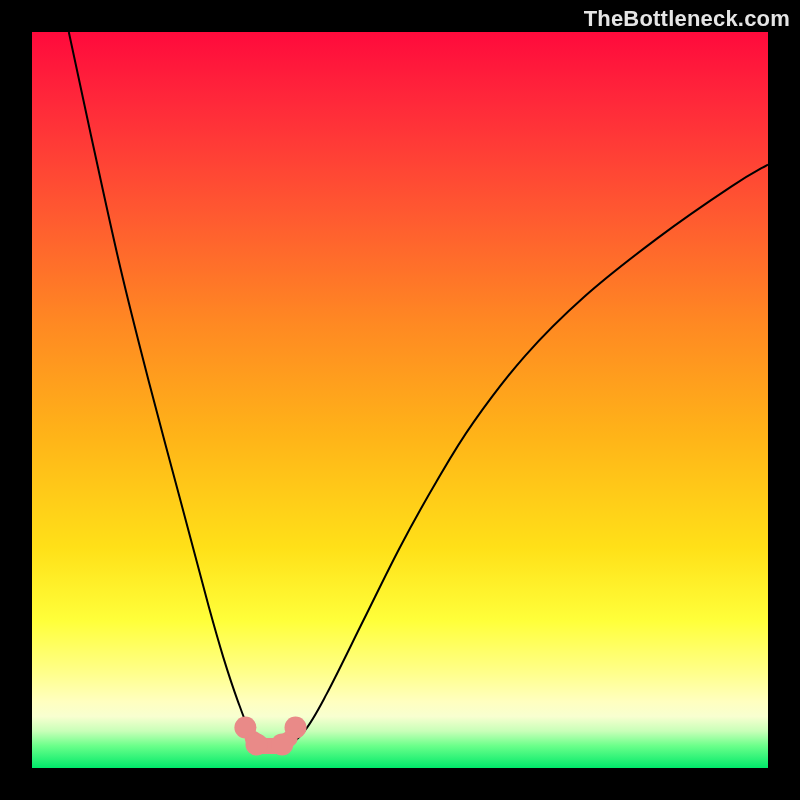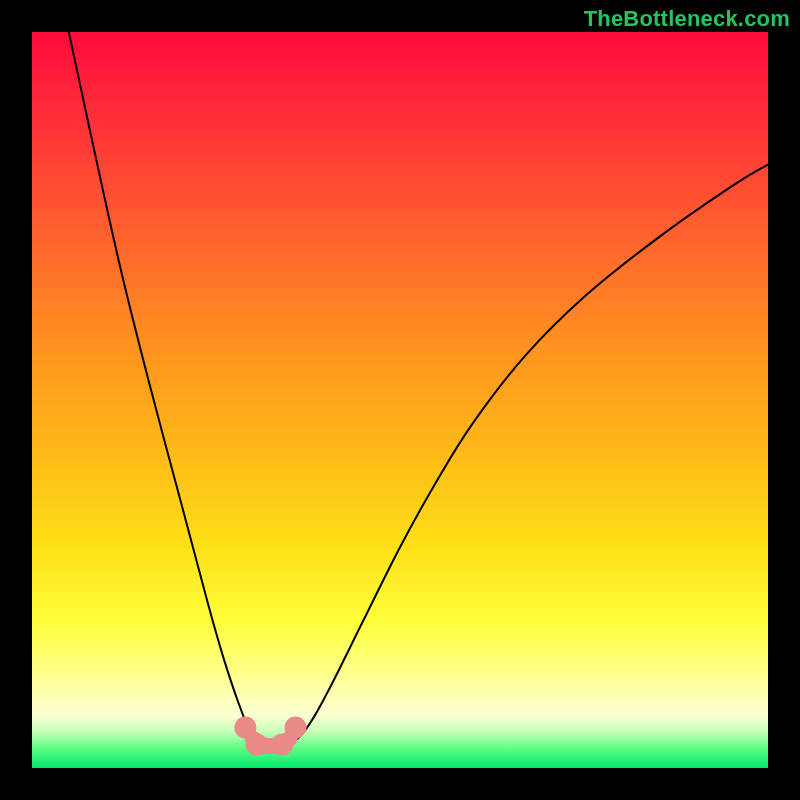--- a/index.html
+++ b/index.html
@@ -32,21 +32,21 @@
       #00e96a 100%
     );
   }
   .watermark {
     position: absolute;
     top: 6px;
     right: 10px;
     font-family: Arial, Helvetica, sans-serif;
     font-size: 22px;
     font-weight: 600;
-    color: #22c55e;
+    color: #e5e5e5;
     letter-spacing: 0.2px;
     user-select: none;
   }
   svg.plot {
     position: absolute;
     left: 0;
     top: 0;
     width: 736px;
     height: 736px;
   }

